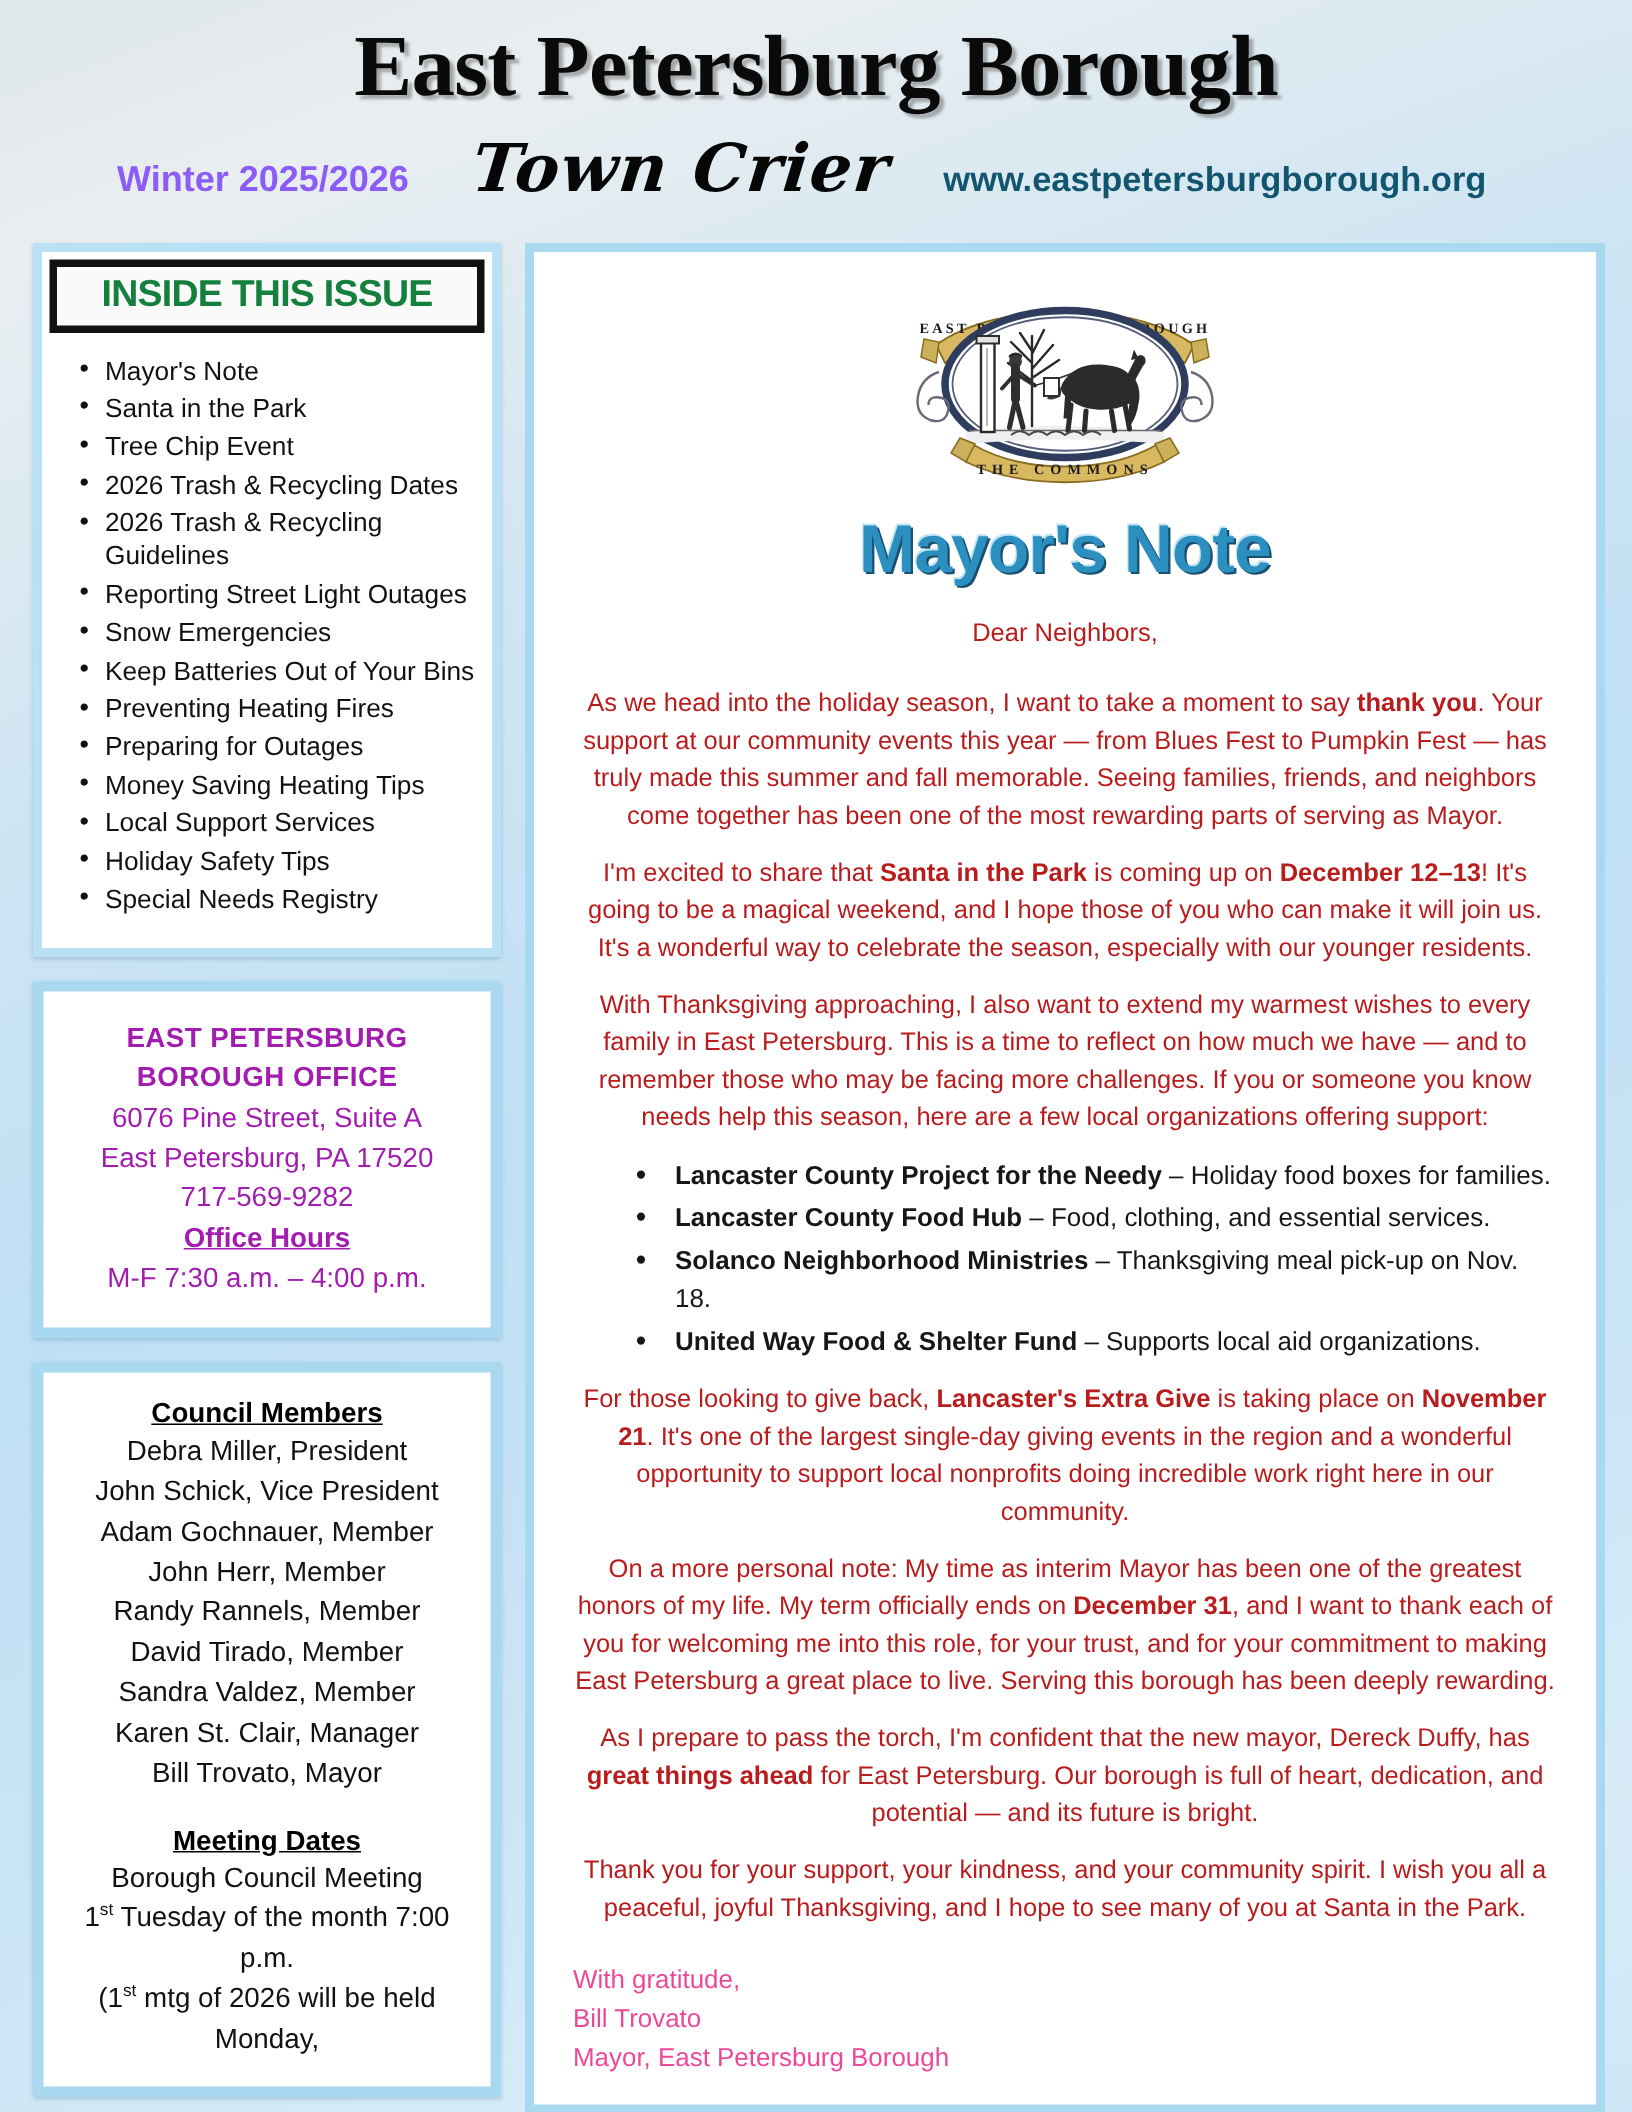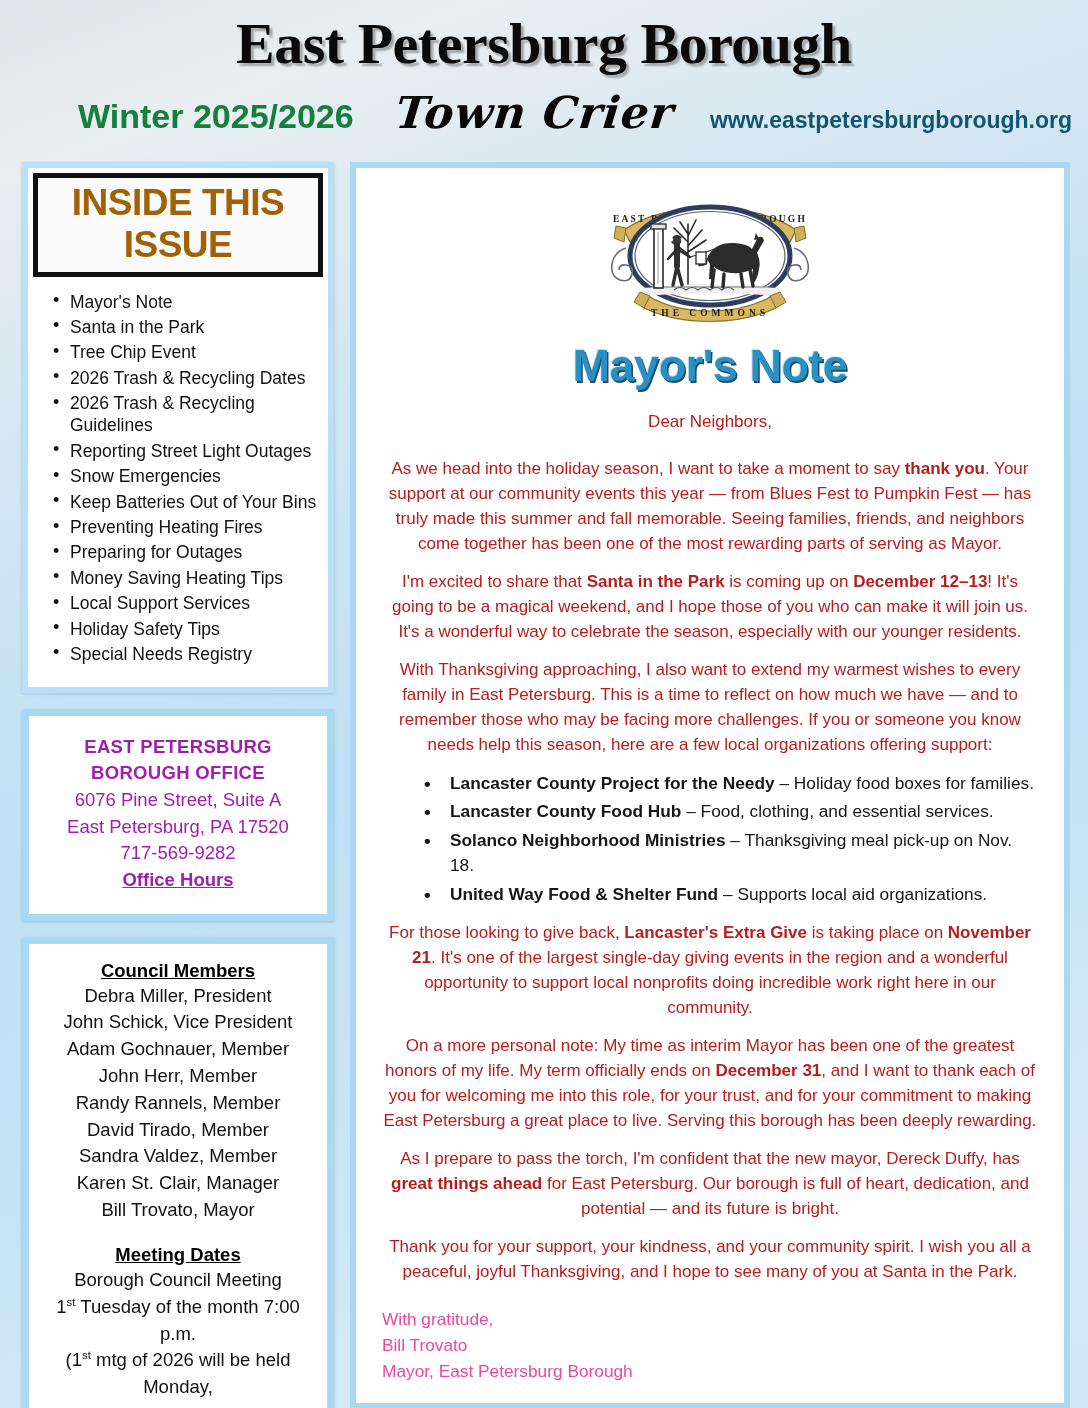--- a/index.html
+++ b/index.html
@@ -39,23 +39,23 @@
     color: #0a0a0a;
     padding-top: 14px;
     text-shadow: 3px 3px 2px rgba(110,110,110,0.55);
   }
   .masthead-row {
     display: flex;
     align-items: baseline;
     padding: 12px 40px 0 78px;
   }
   .issue-date {
-    font-size: 34px;
-    font-weight: bold;
-    color: #15803d;
+    font-size: 24px;
+    font-weight: bold;
+    color: #8b5cf6;
     white-space: nowrap;
   }
   .paper-name {
     font-family: "DejaVu Serif", serif;
     font-style: italic;
     font-weight: bold;
     font-size: 44px;
     color: #060606;
     margin-left: 42px;
     letter-spacing: 1px;
@@ -91,23 +91,23 @@
   .issue-header {
     background: #fafafa;
     border: 5px solid #111;
     margin: 5px 5px 0 5px;
     text-align: center;
     padding: 4px 0 6px 0;
   }
   .issue-header-text {
     font-family: "Liberation Sans", sans-serif;
     font-weight: bold;
-    font-size: 37px;
+    font-size: 25px;
     letter-spacing: -0.5px;
-    color: #a16207;
+    color: #15803d;
   }
   .issue-list {
     list-style: none;
     padding: 12px 6px 20px 22px;
   }
   .issue-list li {
     font-size: 17.5px;
     line-height: 1.28;
     color: #111;
     padding: 1.5px 0;
@@ -254,20 +254,21 @@
         </ul>
     </div>
 
     <div class="panel office-panel">
       <div class="ln bold">EAST PETERSBURG</div>
       <div class="ln bold">BOROUGH OFFICE</div>
       <div class="ln">6076 Pine Street, Suite A</div>
       <div class="ln">East Petersburg, PA 17520</div>
       <div class="ln">717-569-9282</div>
       <div class="ln underline">Office Hours</div>
+      <div class="ln">M-F  7:30 a.m. – 4:00 p.m.</div>
     </div>
 
     <div class="panel council-panel">
       <div class="section-head">Council Members</div>
       <div id="council-members">
           <div class="ln">Debra Miller, President</div>
           <div class="ln">John Schick, Vice President</div>
           <div class="ln">Adam Gochnauer, Member</div>
           <div class="ln">John Herr, Member</div>
           <div class="ln">Randy Rannels, Member</div>

